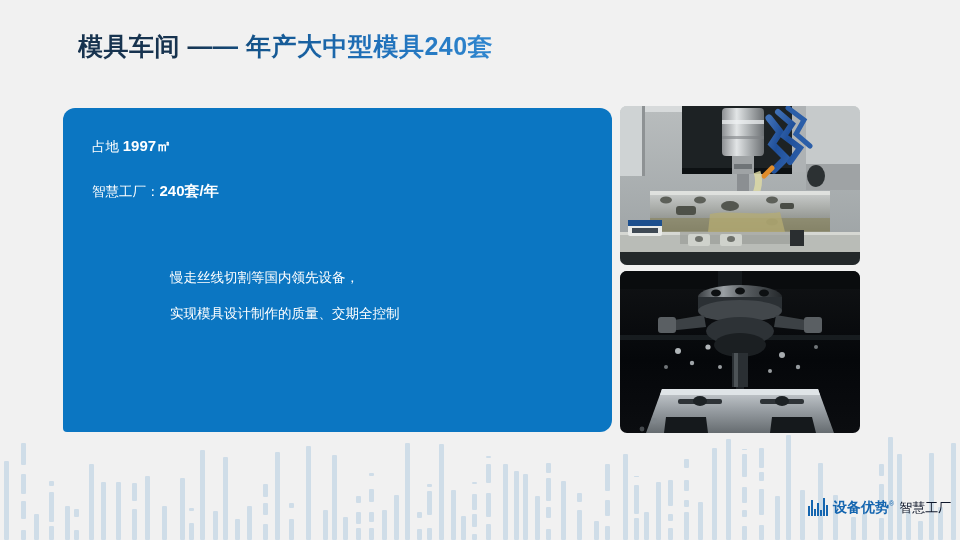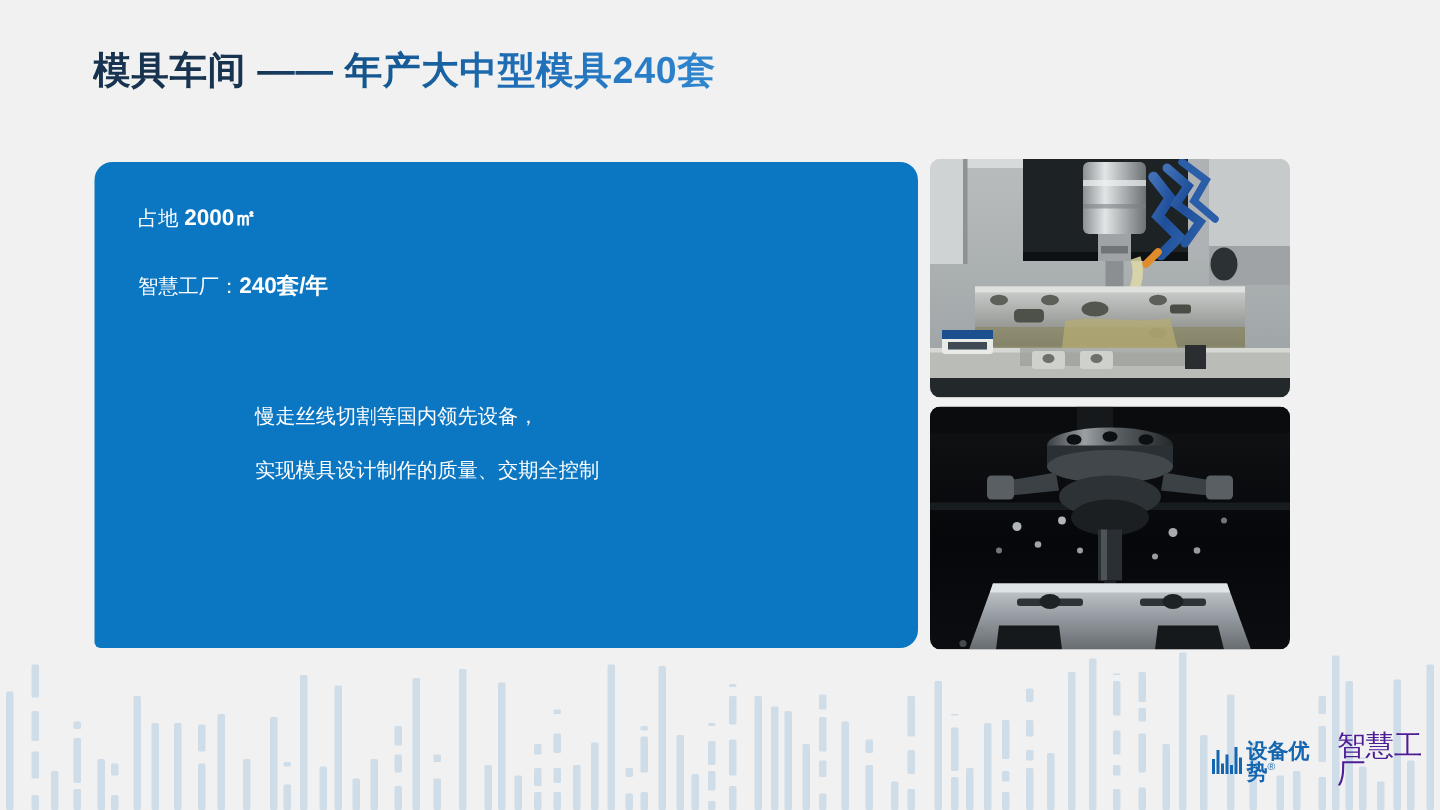--- a/index.html
+++ b/index.html
@@ -11,21 +11,21 @@
   }
   .slide{position:absolute;inset:0;background:#f1f1f1;overflow:hidden;}
 
   
   .bars{position:absolute;left:0;bottom:0;width:960px;height:110px;overflow:hidden;}
   .bar{position:absolute;bottom:0;width:5px;background:#cfdde8;border-radius:1px;}
   .bar.seg{background:transparent;}
   .bar.seg i{display:block;position:absolute;left:0;width:5px;background:#cfdde8;border-radius:1px;}
 
   
-  .title-wrap{position:absolute;left:62px;top:28px;height:36px;display:flex;align-items:center;}
+  .title-wrap{position:absolute;left:78px;top:28px;height:36px;display:flex;align-items:center;}
   .title{
     font-size:25px;font-weight:bold;letter-spacing:.5px;
     background:linear-gradient(90deg,#17334f 0%,#17334f 26%,#14568f 44%,#1f6fb8 70%,#2f86cf 100%);
     -webkit-background-clip:text;background-clip:text;
     color:transparent;-webkit-text-fill-color:transparent;
     white-space:nowrap;
     text-shadow:none;
   }
 
   
@@ -51,35 +51,35 @@
   .photo-top{left:620px;top:106px;width:240px;height:159px;}
   .photo-bot{left:620px;top:271px;width:240px;height:162px;}
   .photo svg{display:block;}
 
   
   .logo{position:absolute;left:808px;top:496px;height:22px;display:flex;align-items:center;gap:5px;}
   .logo-mark{width:20px;height:18px;position:relative;}
   .logo-mark i{position:absolute;bottom:0;width:2px;background:#1566b0;}
   .logo-name{font-size:14px;font-weight:bold;color:#1566b0;letter-spacing:0px;line-height:1;position:relative;}
   .logo-reg{font-size:7px;vertical-align:super;font-weight:normal;}
-  .logo-sub{font-size:19px;color:#4c1d95;line-height:1;letter-spacing:0px;}
+  .logo-sub{font-size:13px;color:#0f172a;line-height:1;letter-spacing:0px;}
 </style>
 </head>
 <body>
 
 <div class="slide">
 
   <div class="title-wrap">
     <div class="title">模具车间 —— 年产大中型模具240套</div>
   </div>
 
   <div class="panel"></div>
 
   <div class="line l1">
-    <span>占地 </span><b>2000</b><b>㎡</b>
+    <span>占地 </span><b>1997</b><b>㎡</b>
   </div>
 
   <div class="line l2">
     <span>智慧工厂：</span><b>240套/年</b>
   </div>
 
 
   <div class="line l5">
     <span>实现模具设计制作的质量、交期全控制</span>
   </div>

